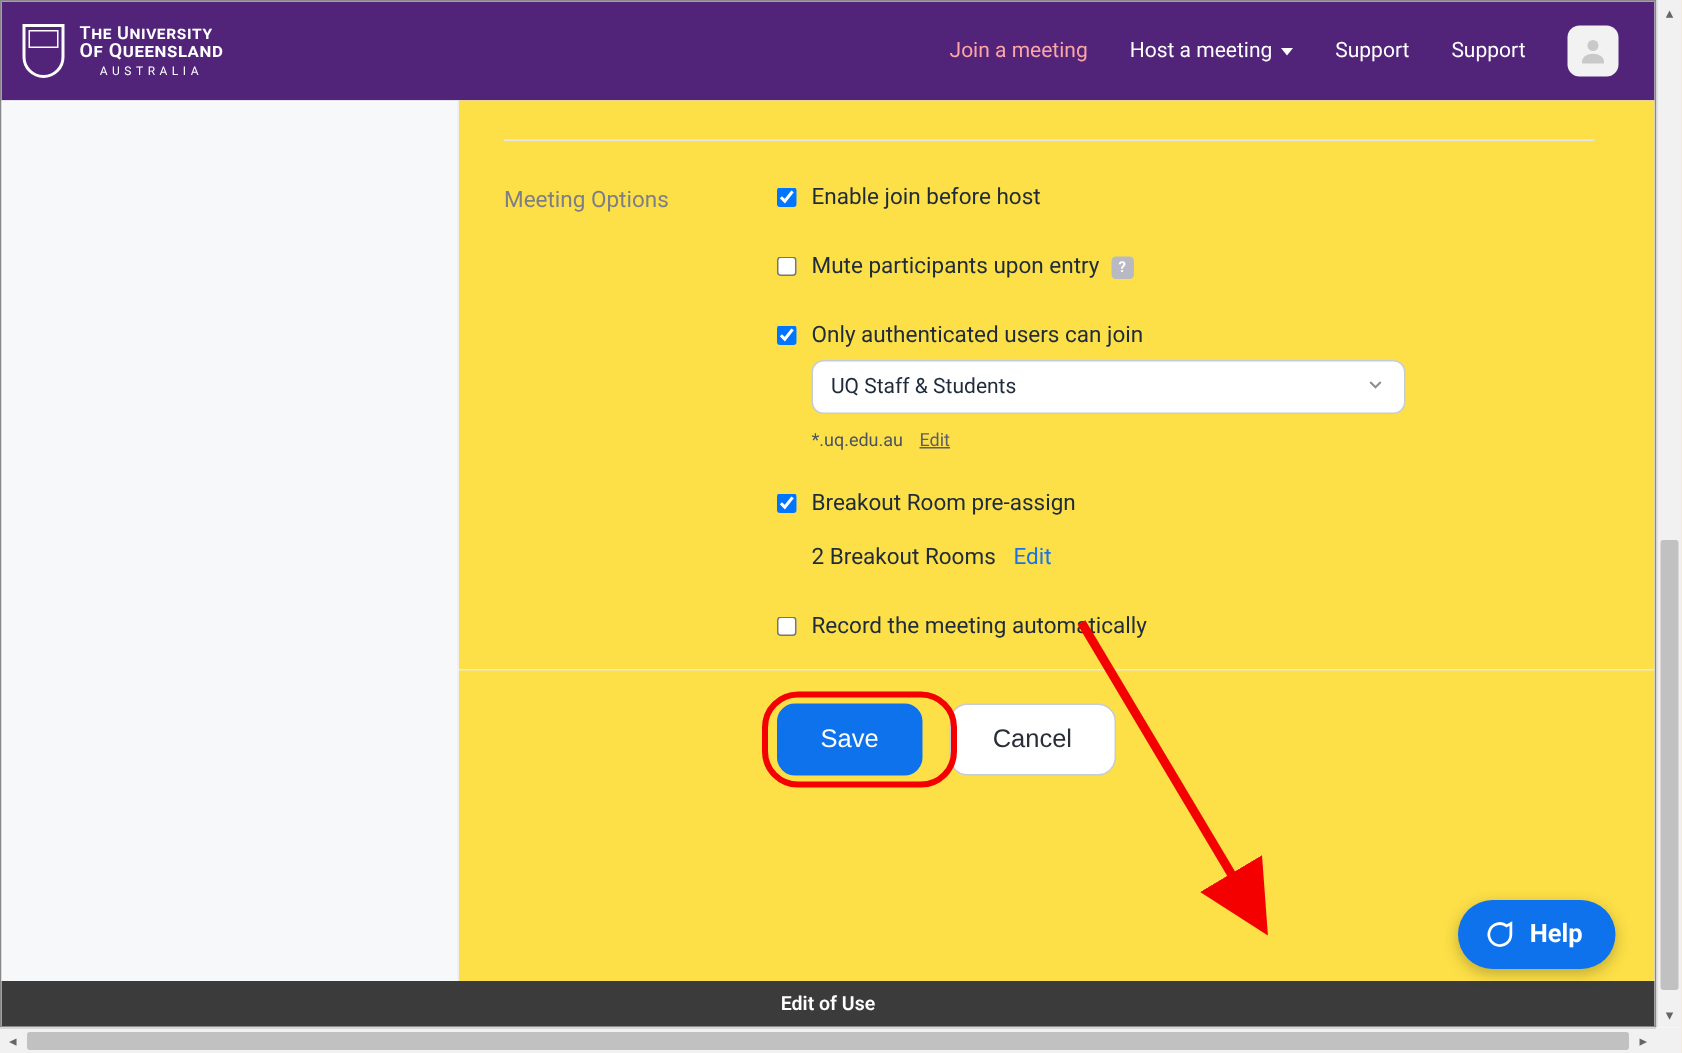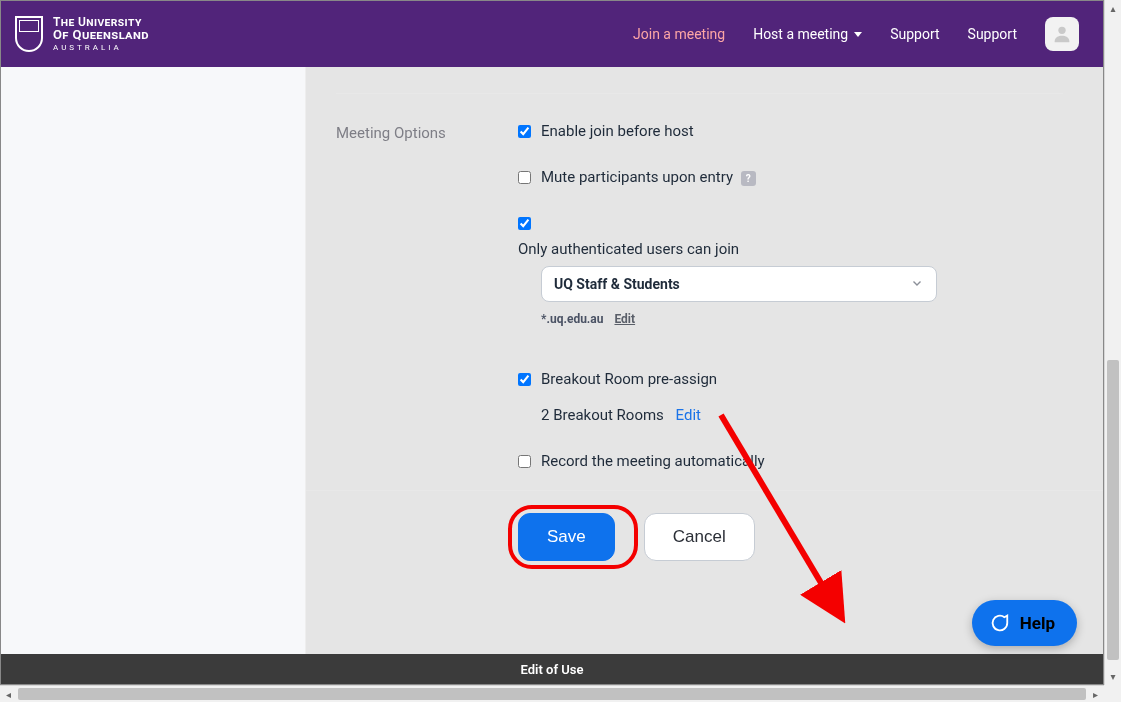--- a/index.html
+++ b/index.html
@@ -32,21 +32,21 @@
   }
   .crest::before {
     content: "";
     position: absolute;
     top: 2px; left: 2px; right: 2px; height: 10px;
     border: 1px solid #fff;
   }
   .uni-name { line-height: 1.05; }
   .uni-line1 { font-size: 12px; font-weight: 600; letter-spacing: 0.4px; font-variant: small-caps; }
   .uni-line2 { font-size: 13px; font-weight: 600; letter-spacing: 0.4px; font-variant: small-caps; }
-  .uni-line3 { font-size: 8px; letter-spacing: 3px; margin-top: 2px; }
+  .uni-line3 { font-size: 8px; letter-spacing: 3px; margin-top: 2px; text-align: center; }
 
   .nav { margin-left: auto; display: flex; align-items: center; gap: 28px; font-size: 14px; }
   .nav a { color: #fff; text-decoration: none; cursor: pointer; }
   .nav .join { color: #fca5a5; }
   .host { display: inline-flex; align-items: center; gap: 6px; }
   .caret-down {
     width: 0; height: 0;
     border-left: 4px solid transparent;
     border-right: 4px solid transparent;
     border-top: 5px solid #fff;
@@ -64,21 +64,21 @@
     height: calc(100% - 66px - 30px);
     background: #fff;
   }
   .sidebar {
     width: 305px;
     background: #f7f8fa;
     border-right: 1px solid #eee;
   }
   .main {
     flex: 1;
-    background: #e5e5e5;
+    background: #fde047;
     padding: 26px 40px 24px 30px;
     position: relative;
   }
   .section-divider {
     border-top: 1px solid #e8e8e8;
     margin-bottom: 28px;
   }
 
   .row { display: flex; }
   .label-col {
@@ -118,21 +118,21 @@
   .domain-line .edit { color: #5a5f69; text-decoration: underline; margin-left: 8px; cursor: pointer; }
 
   .sub-line { font-size: 15px; color: #1f2b3a; margin-top: 8px; margin-left: 23px; }
   .sub-line .edit-link { color: #1a73e8; margin-left: 8px; cursor: pointer; text-decoration: none; }
 
   .btn-row-divider {
     border-top: 1px solid #e8e8e8;
     margin: 8px -40px 22px -30px;
   }
   .btn-row {
-    display: flex; gap: 29px;
+    display: flex; gap: 18px;
     padding-left: 182px;
     position: relative;
   }
   .btn {
     height: 48px;
     padding: 0 28px;
     border-radius: 12px;
     font-size: 17px;
     cursor: pointer;
     display: inline-flex; align-items: center; justify-content: center;
@@ -168,21 +168,21 @@
     display: flex; align-items: center; justify-content: center;
     font-size: 13px;
     font-weight: 600;
   }
 
   
   .help {
     position: absolute;
     right: 26px; bottom: 38px;
     background: #0e72ed;
-    color: #000000;
+    color: #ffffff;
     border-radius: 999px;
     height: 46px;
     padding: 0 22px 0 16px;
     display: flex; align-items: center; gap: 10px;
     font-size: 17px; font-weight: 700;
     cursor: pointer;
     box-shadow: 0 3px 10px rgba(0,0,0,0.25);
   }
   .help svg { width: 22px; height: 22px; stroke: #fff; fill: none; stroke-width: 2; }
 
@@ -280,25 +280,25 @@
 
           <div class="opt">
             <input type="checkbox" style="">
             <label>
               <span>Mute participants upon entry</span>
               <span class="info-badge">?</span>
             </label>
           </div>
 
 
-          <div class="opt tight" style="margin-bottom:0;flex-direction:column;">
+          <div class="opt tight" style="margin-bottom:0;">
             <input type="checkbox" checked="" style="">
             <label>Only authenticated users can join</label>
           </div>
-          <div style="margin-left:23px; margin-bottom:44px;font-weight:bold;">
+          <div style="margin-left:23px; margin-bottom:26px;">
             <div class="select">
               <span>UQ Staff &amp; Students</span>
               <span class="chev">
                 <svg viewBox="0 0 20 20">
                     <polyline points="5 8 10 13 15 8"></polyline>
                   </svg>
               </span>
             </div>
             <div class="domain-line">
               <span>*.uq.edu.au</span>

